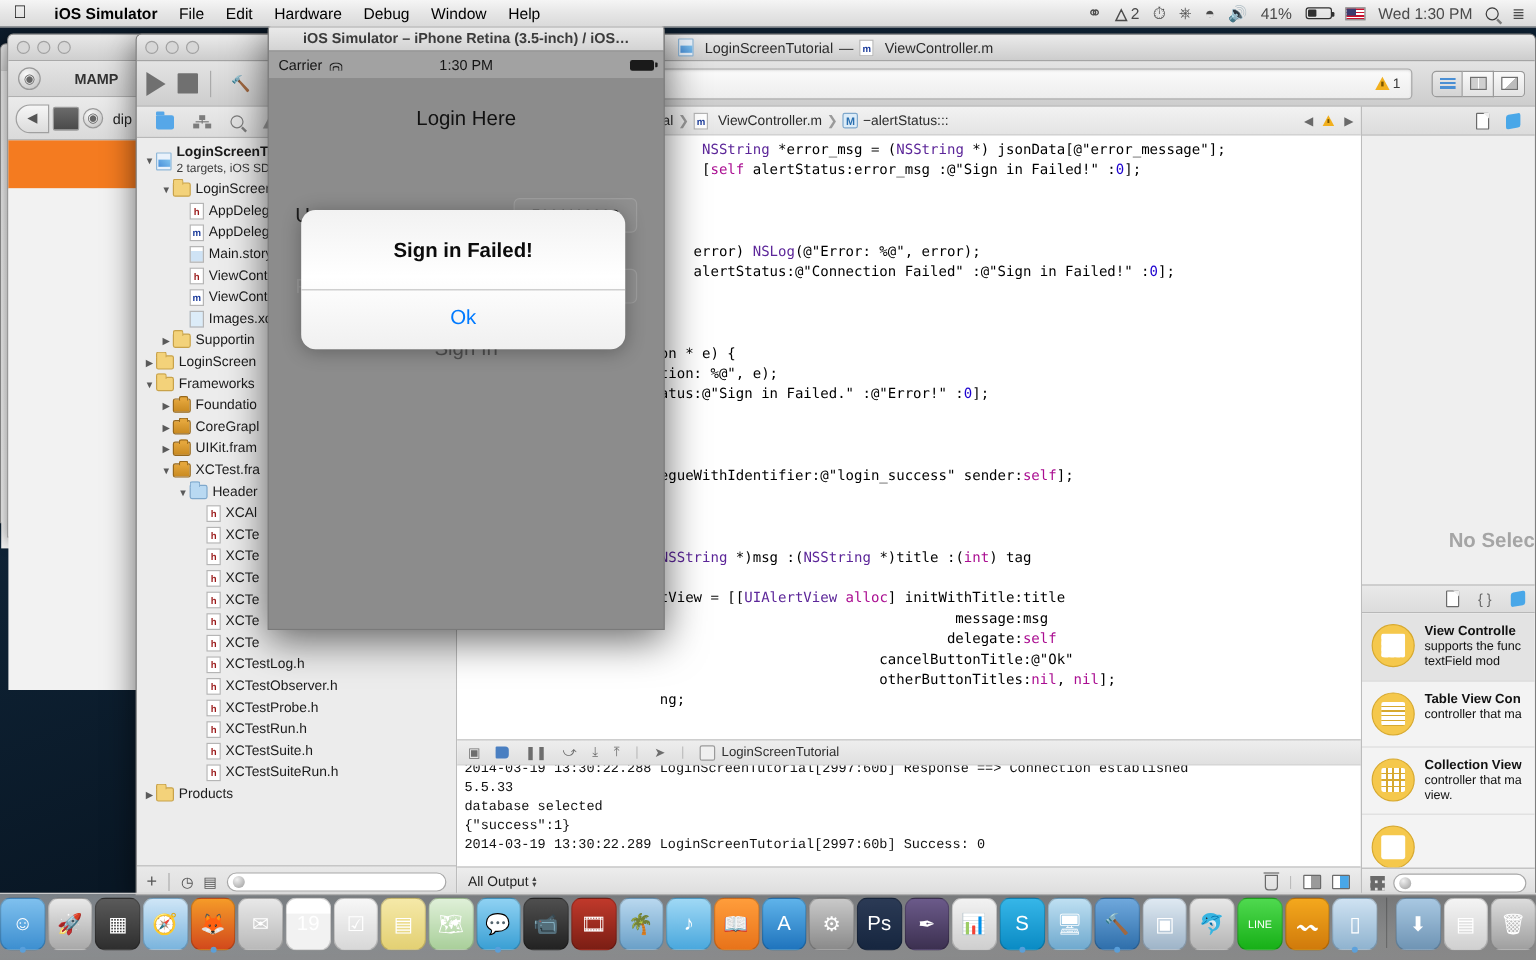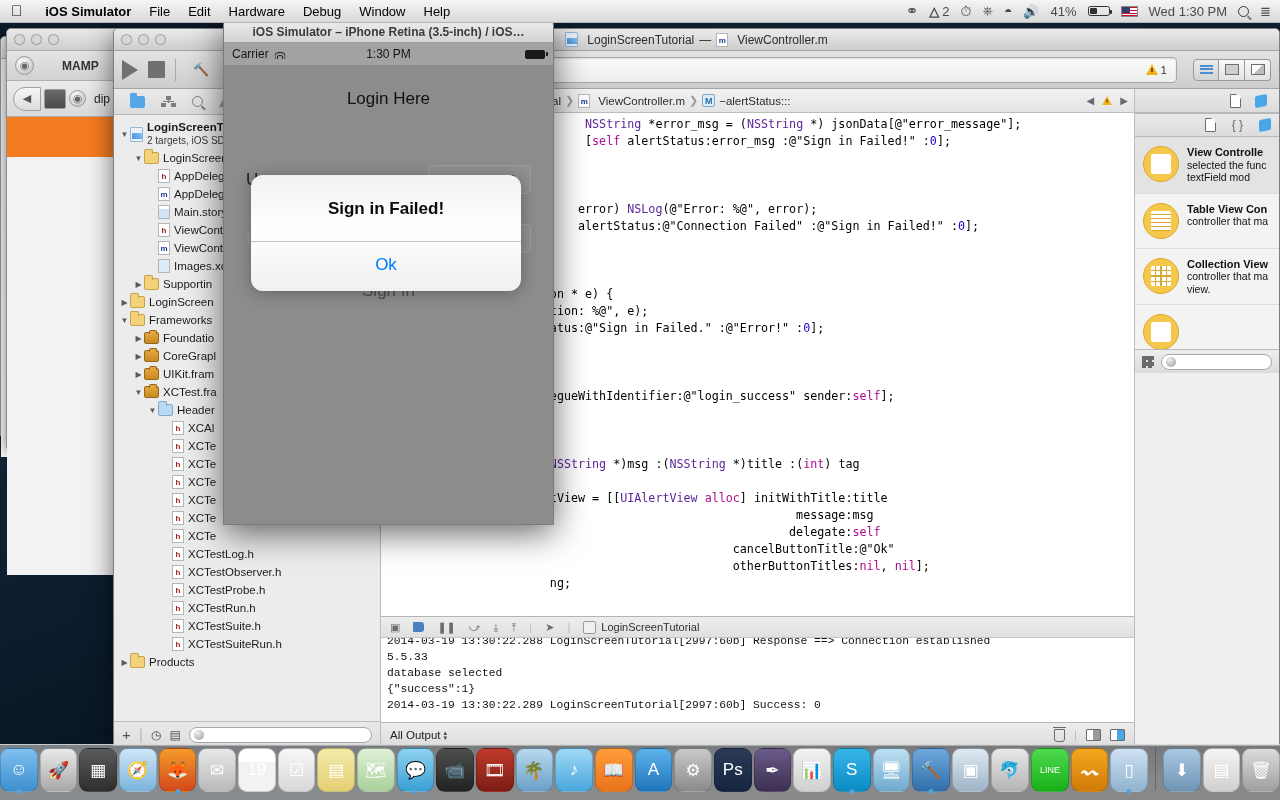--- a/index.html
+++ b/index.html
@@ -694,35 +694,38 @@
 
       <div class="util">
         <div class="util-tabs">
           <span class="ut-ic">
               <span class="docic"></span>
             </span>
           <span class="ut-ic">
               <span class="cubeic"></span>
             </span>
         </div>
+        <div class="util-top">
+          <div class="no-sel">No Selec</div>
+        </div>
         <div class="lib-tabs">
           <span class="ut-ic">
               <span class="docic"></span>
             </span>
           <span class="ut-ic" style="font-size:12px;color:#6a6a6a;">{ }</span>
           <span class="ut-ic">
               <span class="cubeic"></span>
             </span>
         </div>
         <div class="lib-list" id="libList">
             <div class="lib-item sel">
               <div class="lib-circle">
                 <div class="lc-vc"></div>
               </div>
-              <div class="lib-txt"><b>View Controlle</b><div>selected the func</div><div>textField mod</div></div>
+              <div class="lib-txt"><b>View Controlle</b><div>supports the func</div><div>textField mod</div></div>
             </div>
             <div class="lib-item">
               <div class="lib-circle">
                 <div class="lc-tv"></div>
               </div>
               <div class="lib-txt"><b>Table View Con</b><div>controller that ma</div></div>
             </div>
             <div class="lib-item">
               <div class="lib-circle">
                 <div class="lc-cv"></div>

